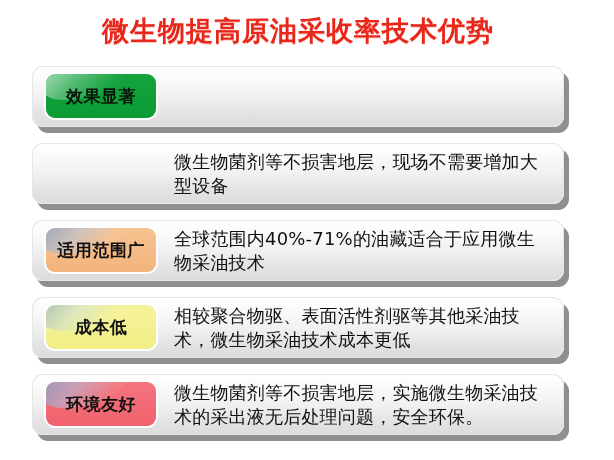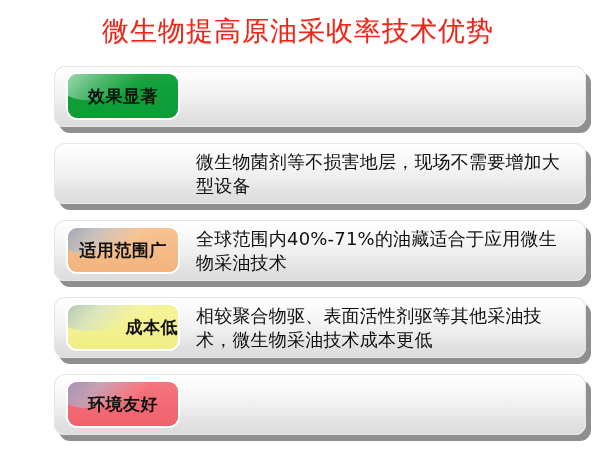--- a/index.html
+++ b/index.html
@@ -19,31 +19,31 @@
     height: 460px;
     background: #ffffff;
   }
   .slide-title {
     position: absolute;
     top: 14px;
     left: 0;
     width: 596px;
     text-align: center;
     font-size: 27px;
-    font-weight: normal;
+    font-weight: bold;
     color: #e8271a;
     letter-spacing: 1px;
     line-height: 34px;
     white-space: nowrap;
     text-shadow: 0 1px 0 rgba(255,160,150,0.55);
   }
   .rows {
     position: absolute;
     top: 66px;
-    left: 54px;
+    left: 32px;
     width: 540px;
   }
   .row {
     position: relative;
     width: 532px;
     height: 61px;
     margin-bottom: 16px;
   }
   .bar {
     position: absolute;
@@ -91,21 +91,21 @@
     font-size: 17px;
     font-weight: bold;
     color: #111111;
     letter-spacing: 0.5px;
     white-space: nowrap;
   }
   .badge.green  { background: linear-gradient(to bottom, #16a33c 0%, #0fa03a 45%, #0b9c36 100%); }
   .badge.green .badge-label { color: #08140a; }
   .badge.blue   { background: linear-gradient(to bottom, #a8d4ea 0%, #9ed0e8 50%, #93cbe6 100%); }
   .badge.orange { background: linear-gradient(to bottom, #f6c392 0%, #f5bb87 50%, #f3b47d 100%); }
-  .badge.yellow { background: linear-gradient(to bottom, #f5f39a 0%, #f3f18f 50%, #f0ee84 100%); justify-content: flex-end; }
+  .badge.yellow { background: linear-gradient(to bottom, #f5f39a 0%, #f3f18f 50%, #f0ee84 100%); }
   .badge.pink   { background: linear-gradient(to bottom, #f4767f 0%, #f26b76 50%, #f0616d 100%); justify-content: center; }
   .badge.green .gloss {
     background: linear-gradient(140deg, rgba(255,255,255,0.72) 0%, rgba(210,235,225,0.35) 45%, rgba(255,255,255,0.02) 80%);
   }
   .badge.blue .gloss {
     background: linear-gradient(140deg, rgba(255,255,255,0.80) 0%, rgba(215,238,248,0.42) 48%, rgba(255,255,255,0.02) 82%);
   }
   .badge.yellow .gloss {
     background: linear-gradient(140deg, rgba(110,150,195,0.62) 0%, rgba(190,215,240,0.42) 45%, rgba(255,255,255,0.03) 80%);
   }
@@ -159,16 +159,17 @@
       </div>
       <div class="row-text">相较聚合物驱、表面活性剂驱等其他采油技术，微生物采油技术成本更低</div>
     </div>
 
     <div class="row">
       <div class="bar"></div>
       <div class="badge pink">
         <span class="gloss"></span>
         <span class="badge-label">环境友好</span>
       </div>
+      <div class="row-text">微生物菌剂等不损害地层，实施微生物采油技术的采出液无后处理问题，安全环保。</div>
     </div>
 
   </div>
 </div>
 
 </body></html>

